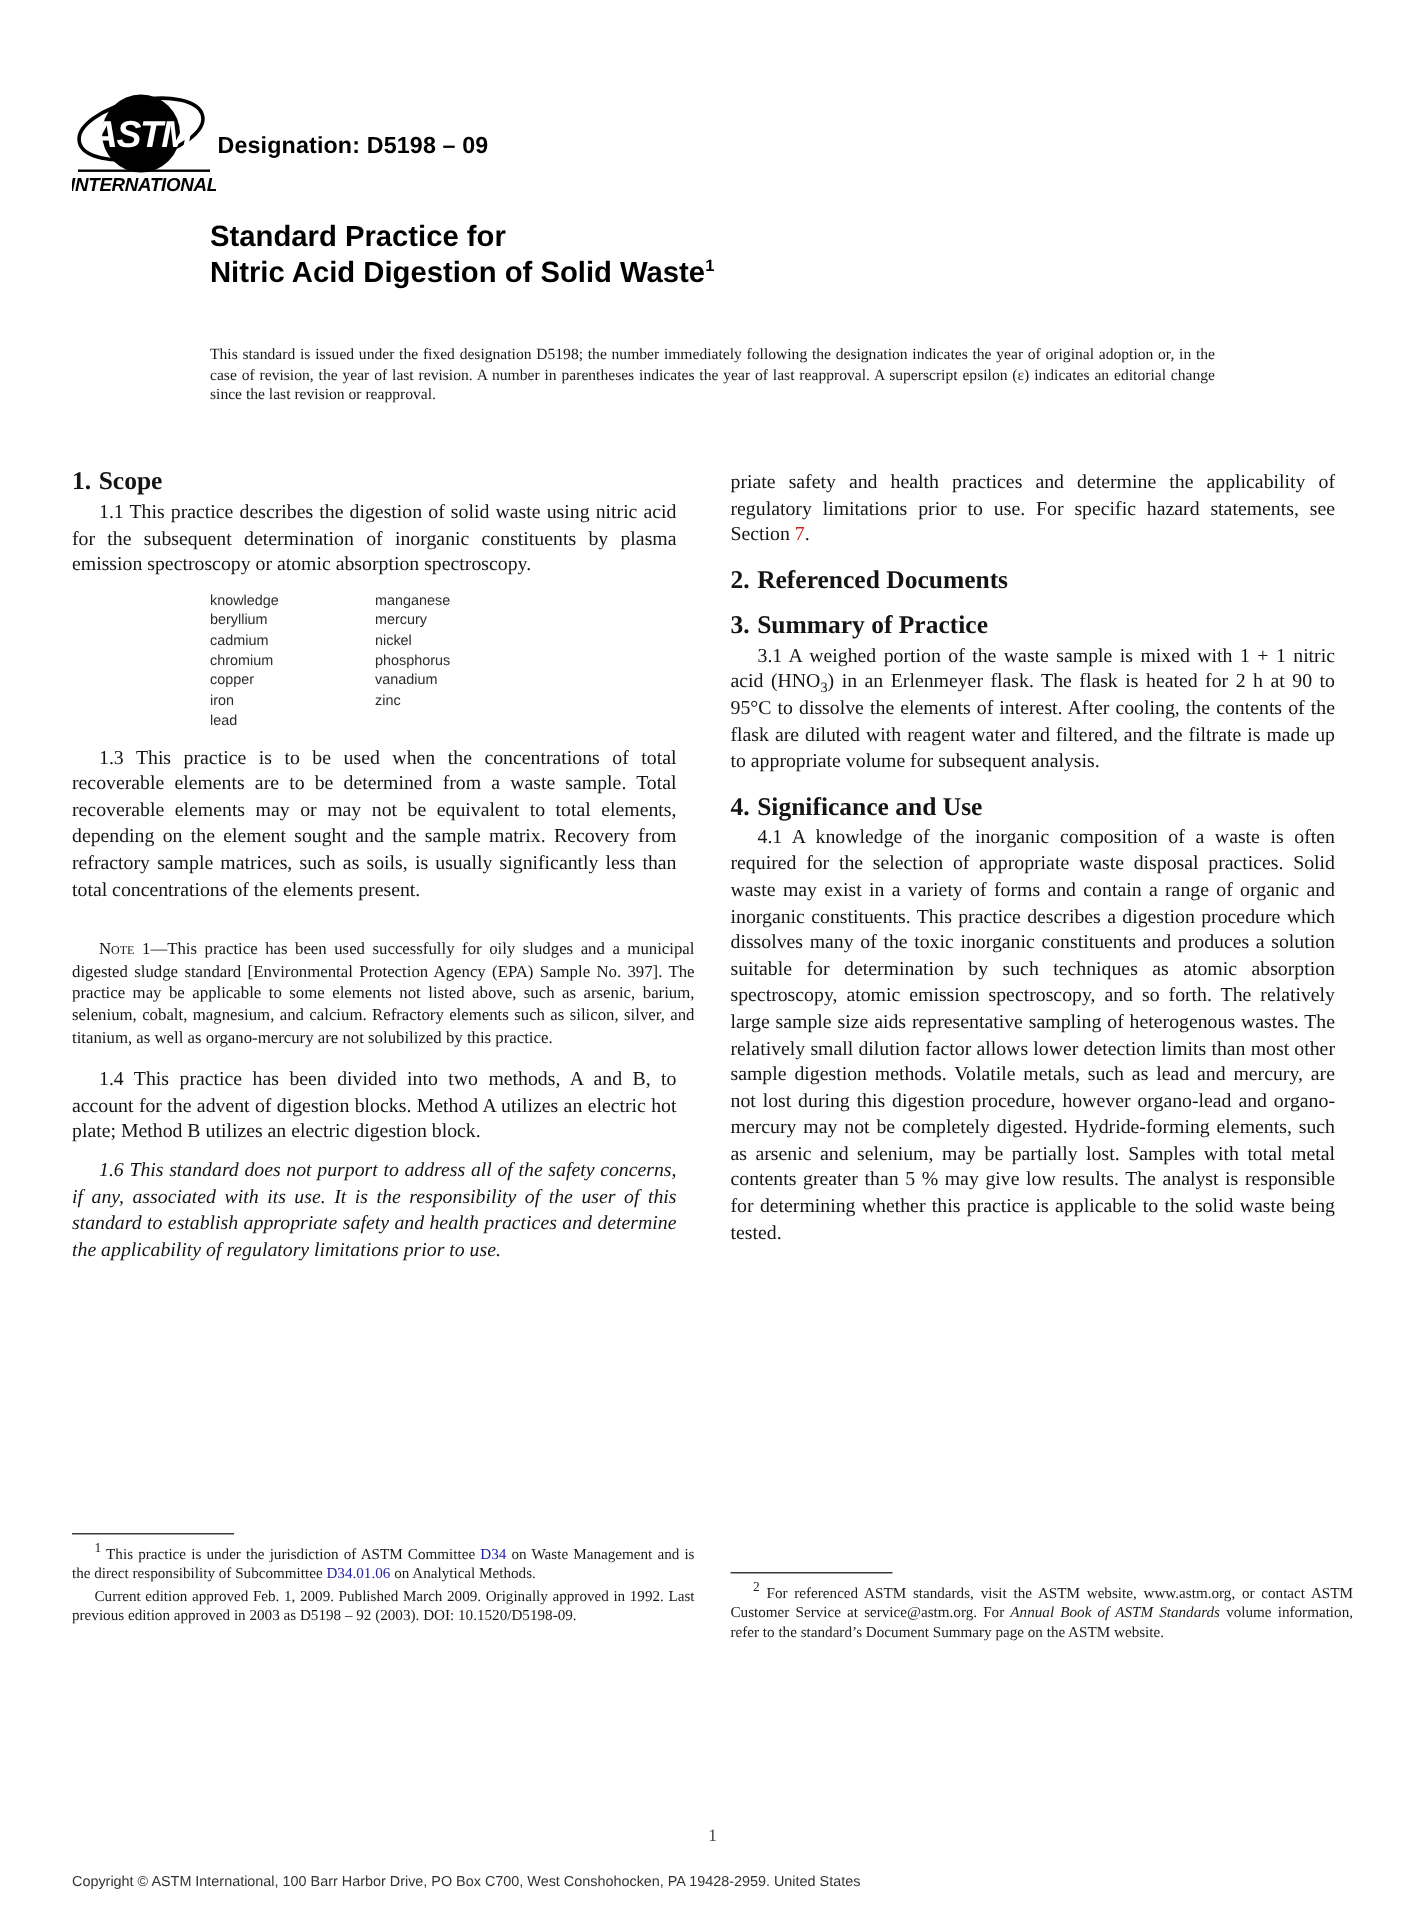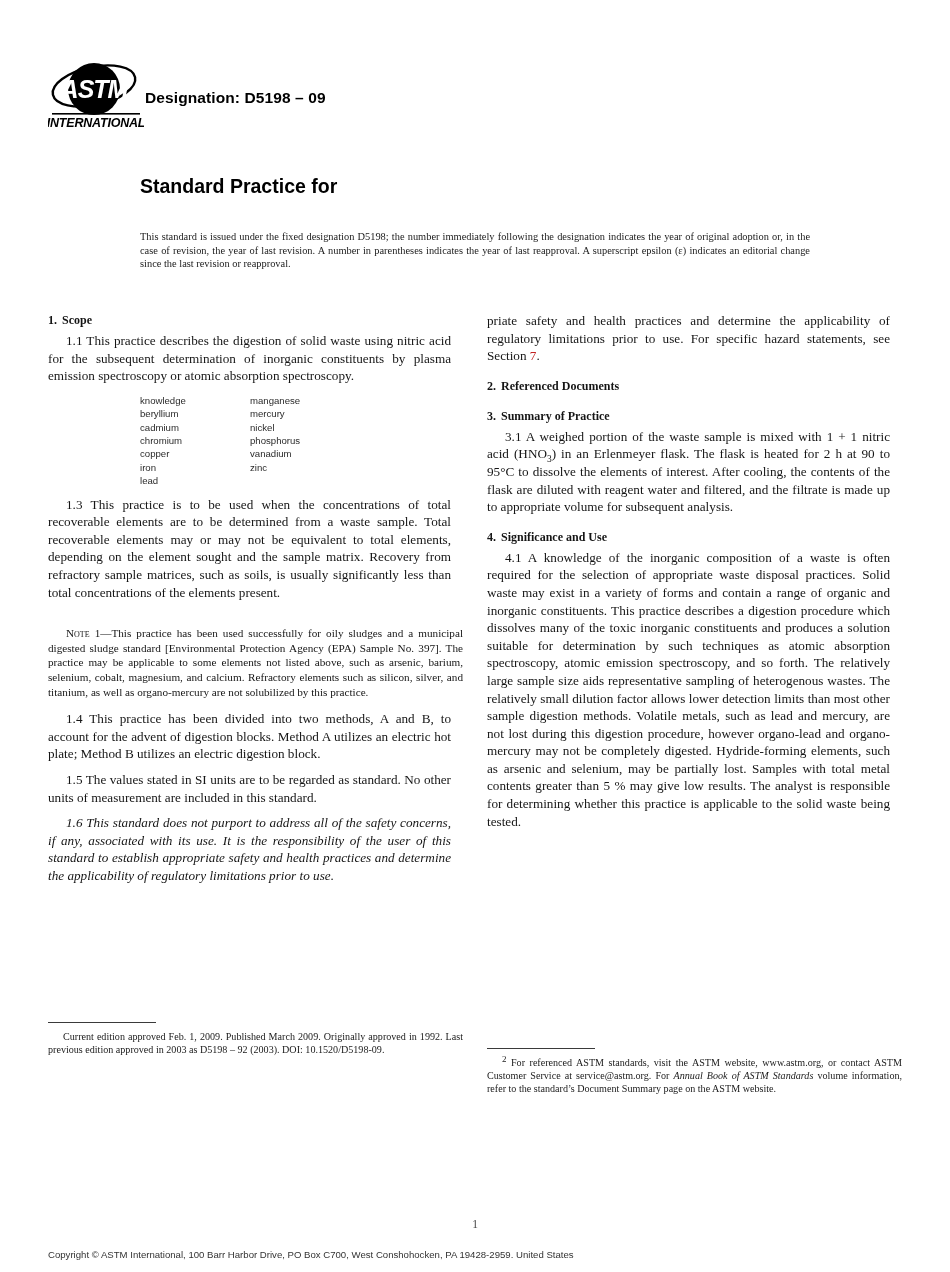--- a/index.html
+++ b/index.html
@@ -50,21 +50,21 @@
     letter-spacing: 0.1px;
     color: #000;
     white-space: nowrap;
     margin-top: 13px;
   }
 
   
   .title-block {
     position: absolute;
     left: 140px;
-    top: 174px;
+    top: 146px;
     width: 760px;
   }
   .title-line {
     font-family: "Liberation Sans", sans-serif;
     font-weight: bold;
     font-size: 19.5px;
     line-height: 24px;
     color: #000;
     white-space: nowrap;
   }
@@ -93,21 +93,21 @@
     width: 415px;
     font-size: 13.2px;
     line-height: 17.6px;
     text-align: justify;
     color: #151515;
   }
   .col-left  { left: 48px; }
   .col-right { left: 487px; }
 
   h2.sec {
-    font-size: 12px;
+    font-size: 17px;
     font-weight: bold;
     margin: 13px 0 3px 0;
     line-height: 17px;
     text-align: left;
   }
   h2.sec.first { margin-top: 0; }
   .sec-num { margin-right: 5px; }
 
   p.para {
     margin: 0 12px 0 0;
@@ -218,20 +218,21 @@
           <text x="48" y="67" font-family="Liberation Sans, sans-serif" font-size="12.5" font-weight="bold" font-style="italic" fill="#000" text-anchor="middle" letter-spacing="-0.2">INTERNATIONAL</text>
         </g>
       </svg>
     </div>
 
     <div class="designation">Designation: D5198 – 09</div>
   </div>
 
   <div class="title-block">
     <div class="title-line">Standard Practice for</div>
+    <div class="title-line"><span>Nitric Acid Digestion of Solid Waste</span><sup>1</sup></div>
   </div>
 
   <div class="issue-note">This standard is issued under the fixed designation D5198; the number immediately following the designation indicates the year of original adoption or, in the case of revision, the year of last revision. A number in parentheses indicates the year of last reapproval. A superscript epsilon (ε) indicates an editorial change since the last revision or reapproval.</div>
 
   <div class="col col-left">
 
     <h2 class="sec first">
       <span class="sec-num">1.</span><span>Scope</span>
     </h2>
 
@@ -270,21 +271,20 @@
         </tr>
       </tbody>
     </table>
 
     <p class="para">1.3 This practice is to be used when the concentrations of total recoverable elements are to be determined from a waste sample. Total recoverable elements may or may not be equivalent to total elements, depending on the element sought and the sample matrix. Recovery from refractory sample matrices, such as soils, is usually significantly less than total concentrations of the elements present.</p>
 
     <p class="note"><span class="smallcaps">Note 1</span><span>—This practice has been used successfully for oily sludges and a municipal digested sludge standard [Environmental Protection Agency (EPA) Sample No. 397]. The practice may be applicable to some elements not listed above, such as arsenic, barium, selenium, cobalt, magnesium, and calcium. Refractory elements such as silicon, silver, and titanium, as well as organo-mercury are not solubilized by this practice.</span></p>
 
     <p class="para" style="margin-top:11px;">1.4 This practice has been divided into two methods, A and B, to account for the advent of digestion blocks. Method A utilizes an electric hot plate; Method B utilizes an electric digestion block.</p>
 
-    <p class="para">1.5 The values stated in SI units are to be regarded as standard. No other units of measurement are included in this standard.</p>
 
     <p class="para italic">1.6 This standard does not purport to address all of the safety concerns, if any, associated with its use. It is the responsibility of the user of this standard to establish appropriate safety and health practices and determine the applicability of regulatory limitations prior to use.</p>
   </div>
 
   <div class="col col-right">
 
     <p class="para cont"><span class="italic">priate safety and health practices and determine the applicability of regulatory limitations prior to use.</span><span> For specific hazard statements, see Section </span><span class="link-red">7</span><span>.</span></p>
 
     <h2 class="sec">
       <span class="sec-num">2.</span><span>Referenced Documents</span>
@@ -300,20 +300,21 @@
 
     <h2 class="sec">
       <span class="sec-num">4.</span><span>Significance and Use</span>
     </h2>
 
     <p class="para">4.1 A knowledge of the inorganic composition of a waste is often required for the selection of appropriate waste disposal practices. Solid waste may exist in a variety of forms and contain a range of organic and inorganic constituents. This practice describes a digestion procedure which dissolves many of the toxic inorganic constituents and produces a solution suitable for determination by such techniques as atomic absorption spectroscopy, atomic emission spectroscopy, and so forth. The relatively large sample size aids representative sampling of heterogenous wastes. The relatively small dilution factor allows lower detection limits than most other sample digestion methods. Volatile metals, such as lead and mercury, are not lost during this digestion procedure, however organo-lead and organo-mercury may not be completely digested. Hydride-forming elements, such as arsenic and selenium, may be partially lost. Samples with total metal contents greater than 5 % may give low results. The analyst is responsible for determining whether this practice is applicable to the solid waste being tested.</p>
   </div>
 
   <div class="footnote-wrap fn-left">
     <div class="fn-rule"></div>
+    <p class="fn-text"><sup class="fn">1</sup><span> This practice is under the jurisdiction of ASTM Committee </span><span class="link-blue">D34</span><span> on Waste Management and is the direct responsibility of Subcommittee </span><span class="link-blue">D34.01.06</span><span> on Analytical Methods.</span></p>
     <p class="fn-text">Current edition approved Feb. 1, 2009. Published March 2009. Originally approved in 1992. Last previous edition approved in 2003 as D5198 – 92 (2003). DOI: 10.1520/D5198-09.</p>
   </div>
 
   <div class="footnote-wrap fn-right">
     <div class="fn-rule"></div>
     <p class="fn-text"><sup class="fn">2</sup><span> For referenced ASTM standards, visit the ASTM website, www.astm.org, or contact ASTM Customer Service at service@astm.org. For </span><i>Annual Book of ASTM Standards</i><span> volume information, refer to the standard’s Document Summary page on the ASTM website.</span></p>
   </div>
 
   <div class="copyright">Copyright © ASTM International, 100 Barr Harbor Drive, PO Box C700, West Conshohocken, PA 19428-2959. United States</div>
   <div class="page-number">1</div>

